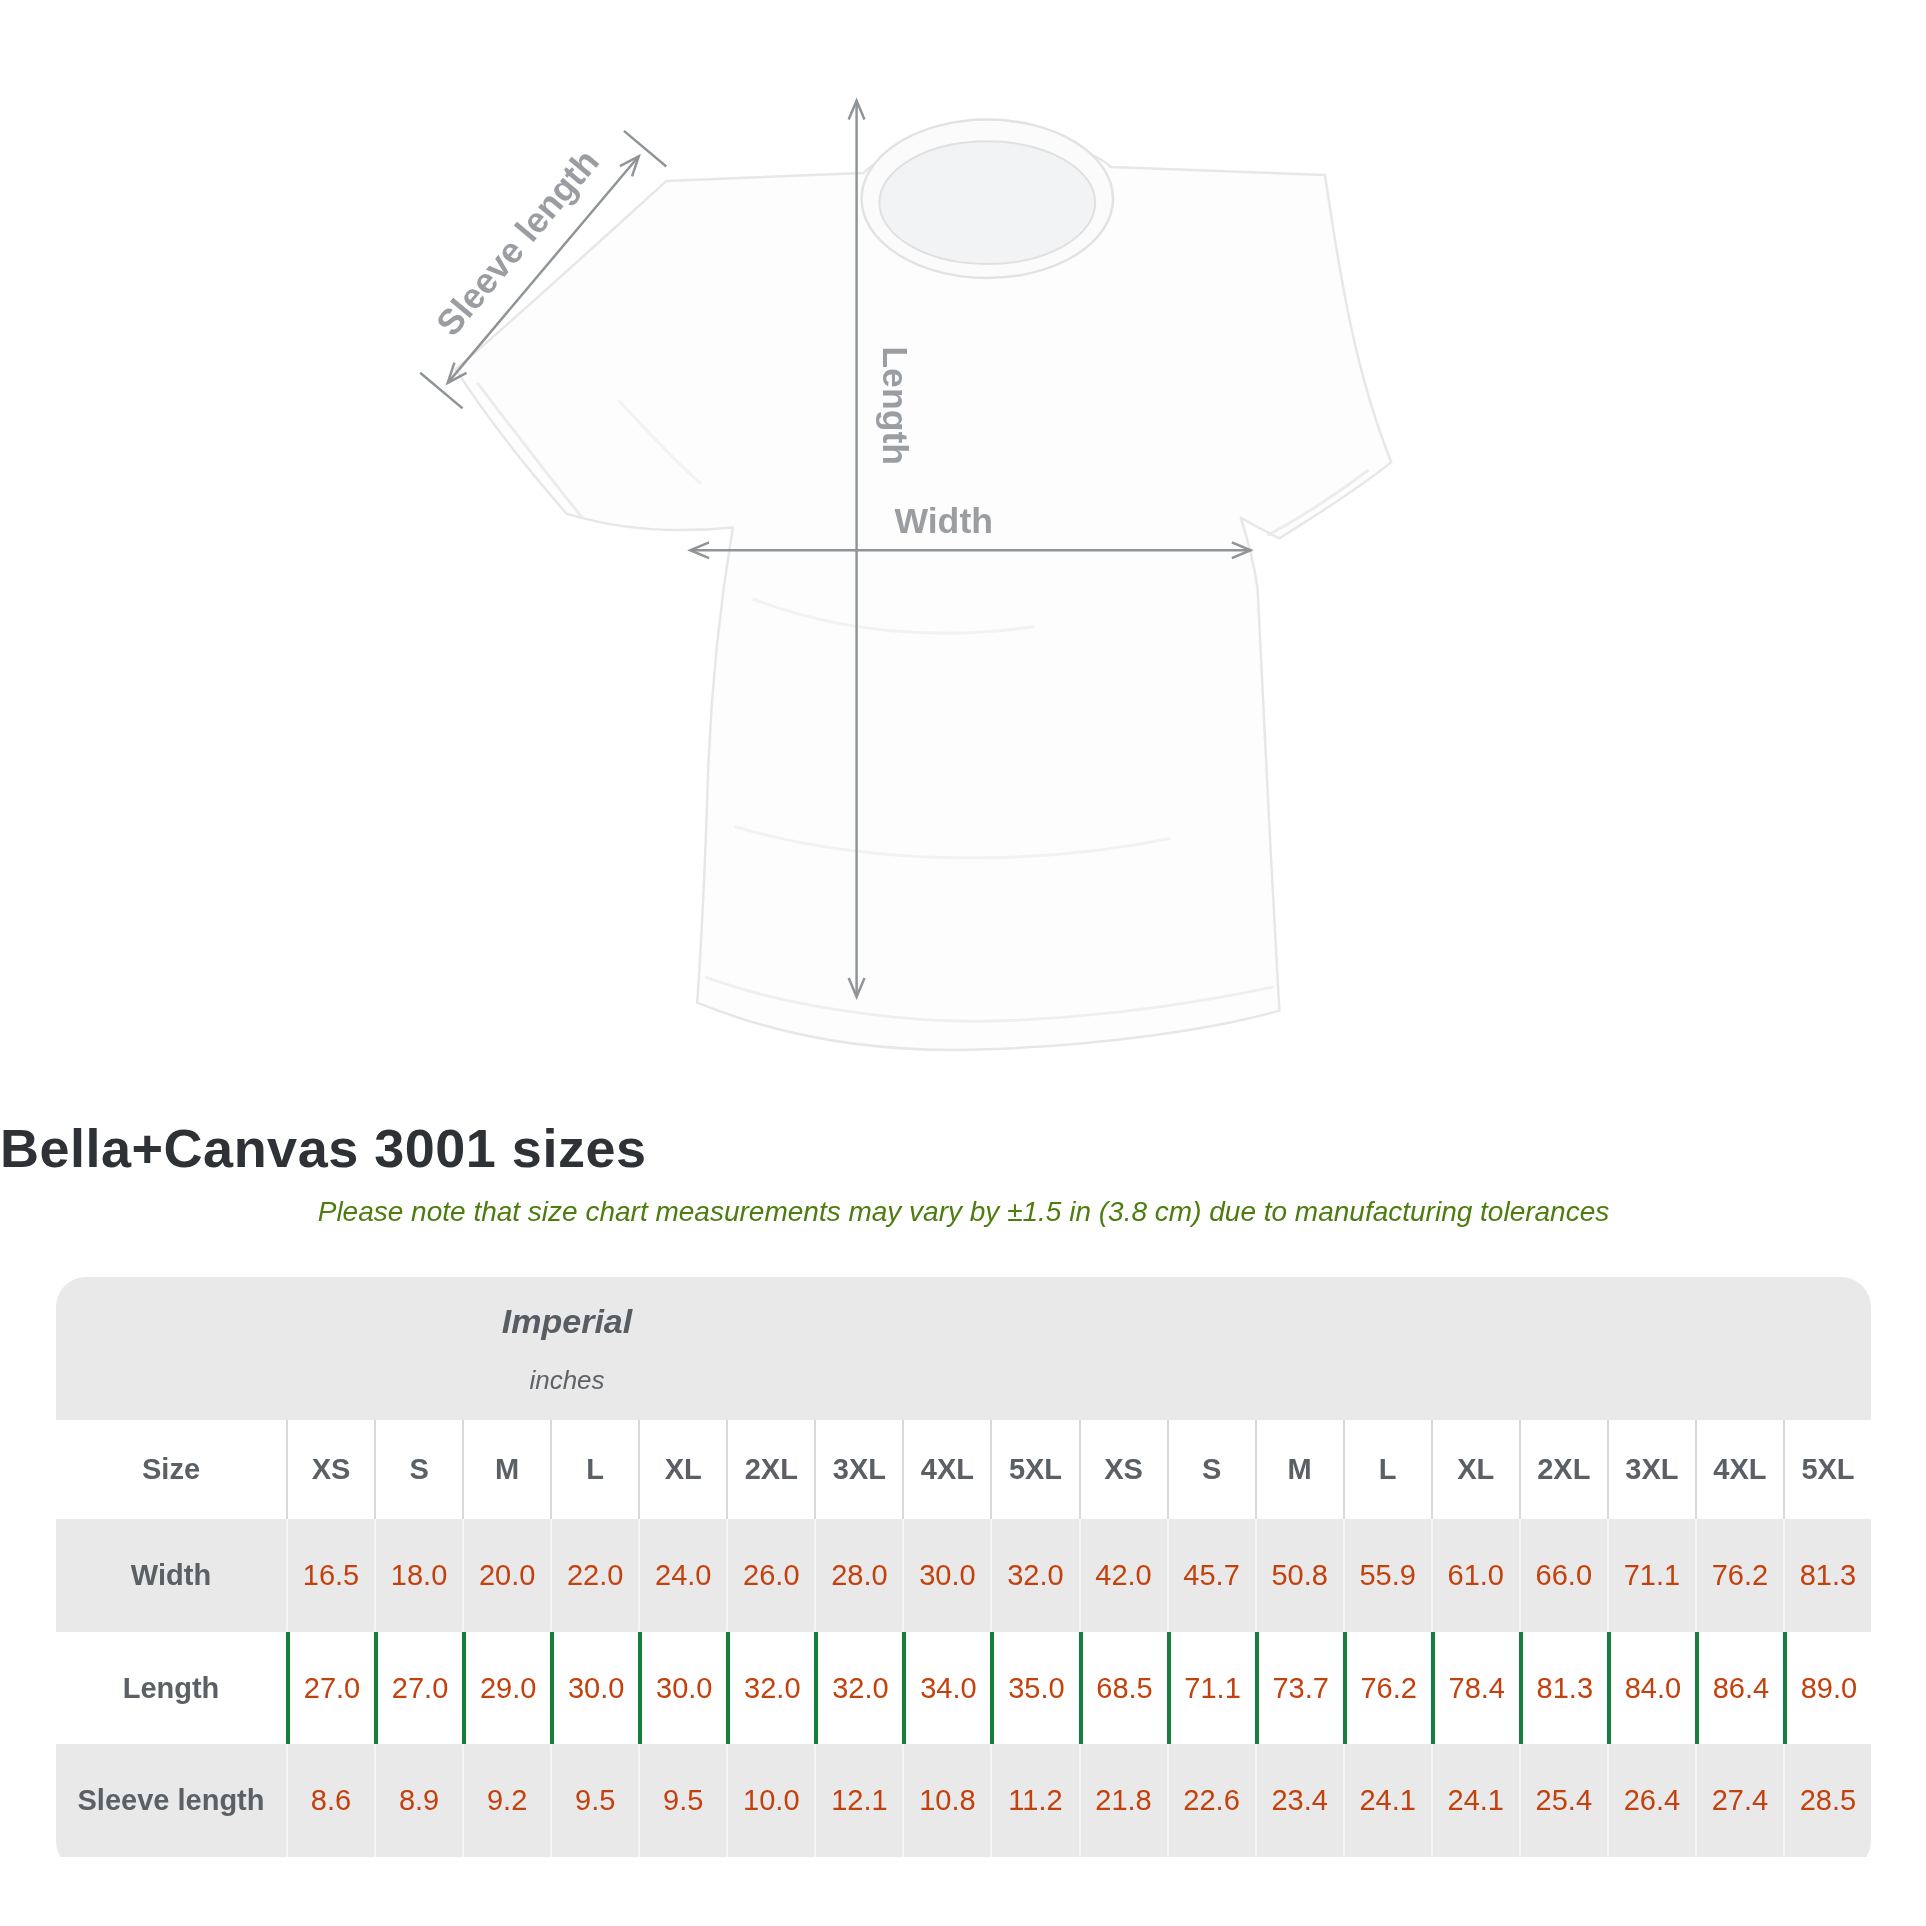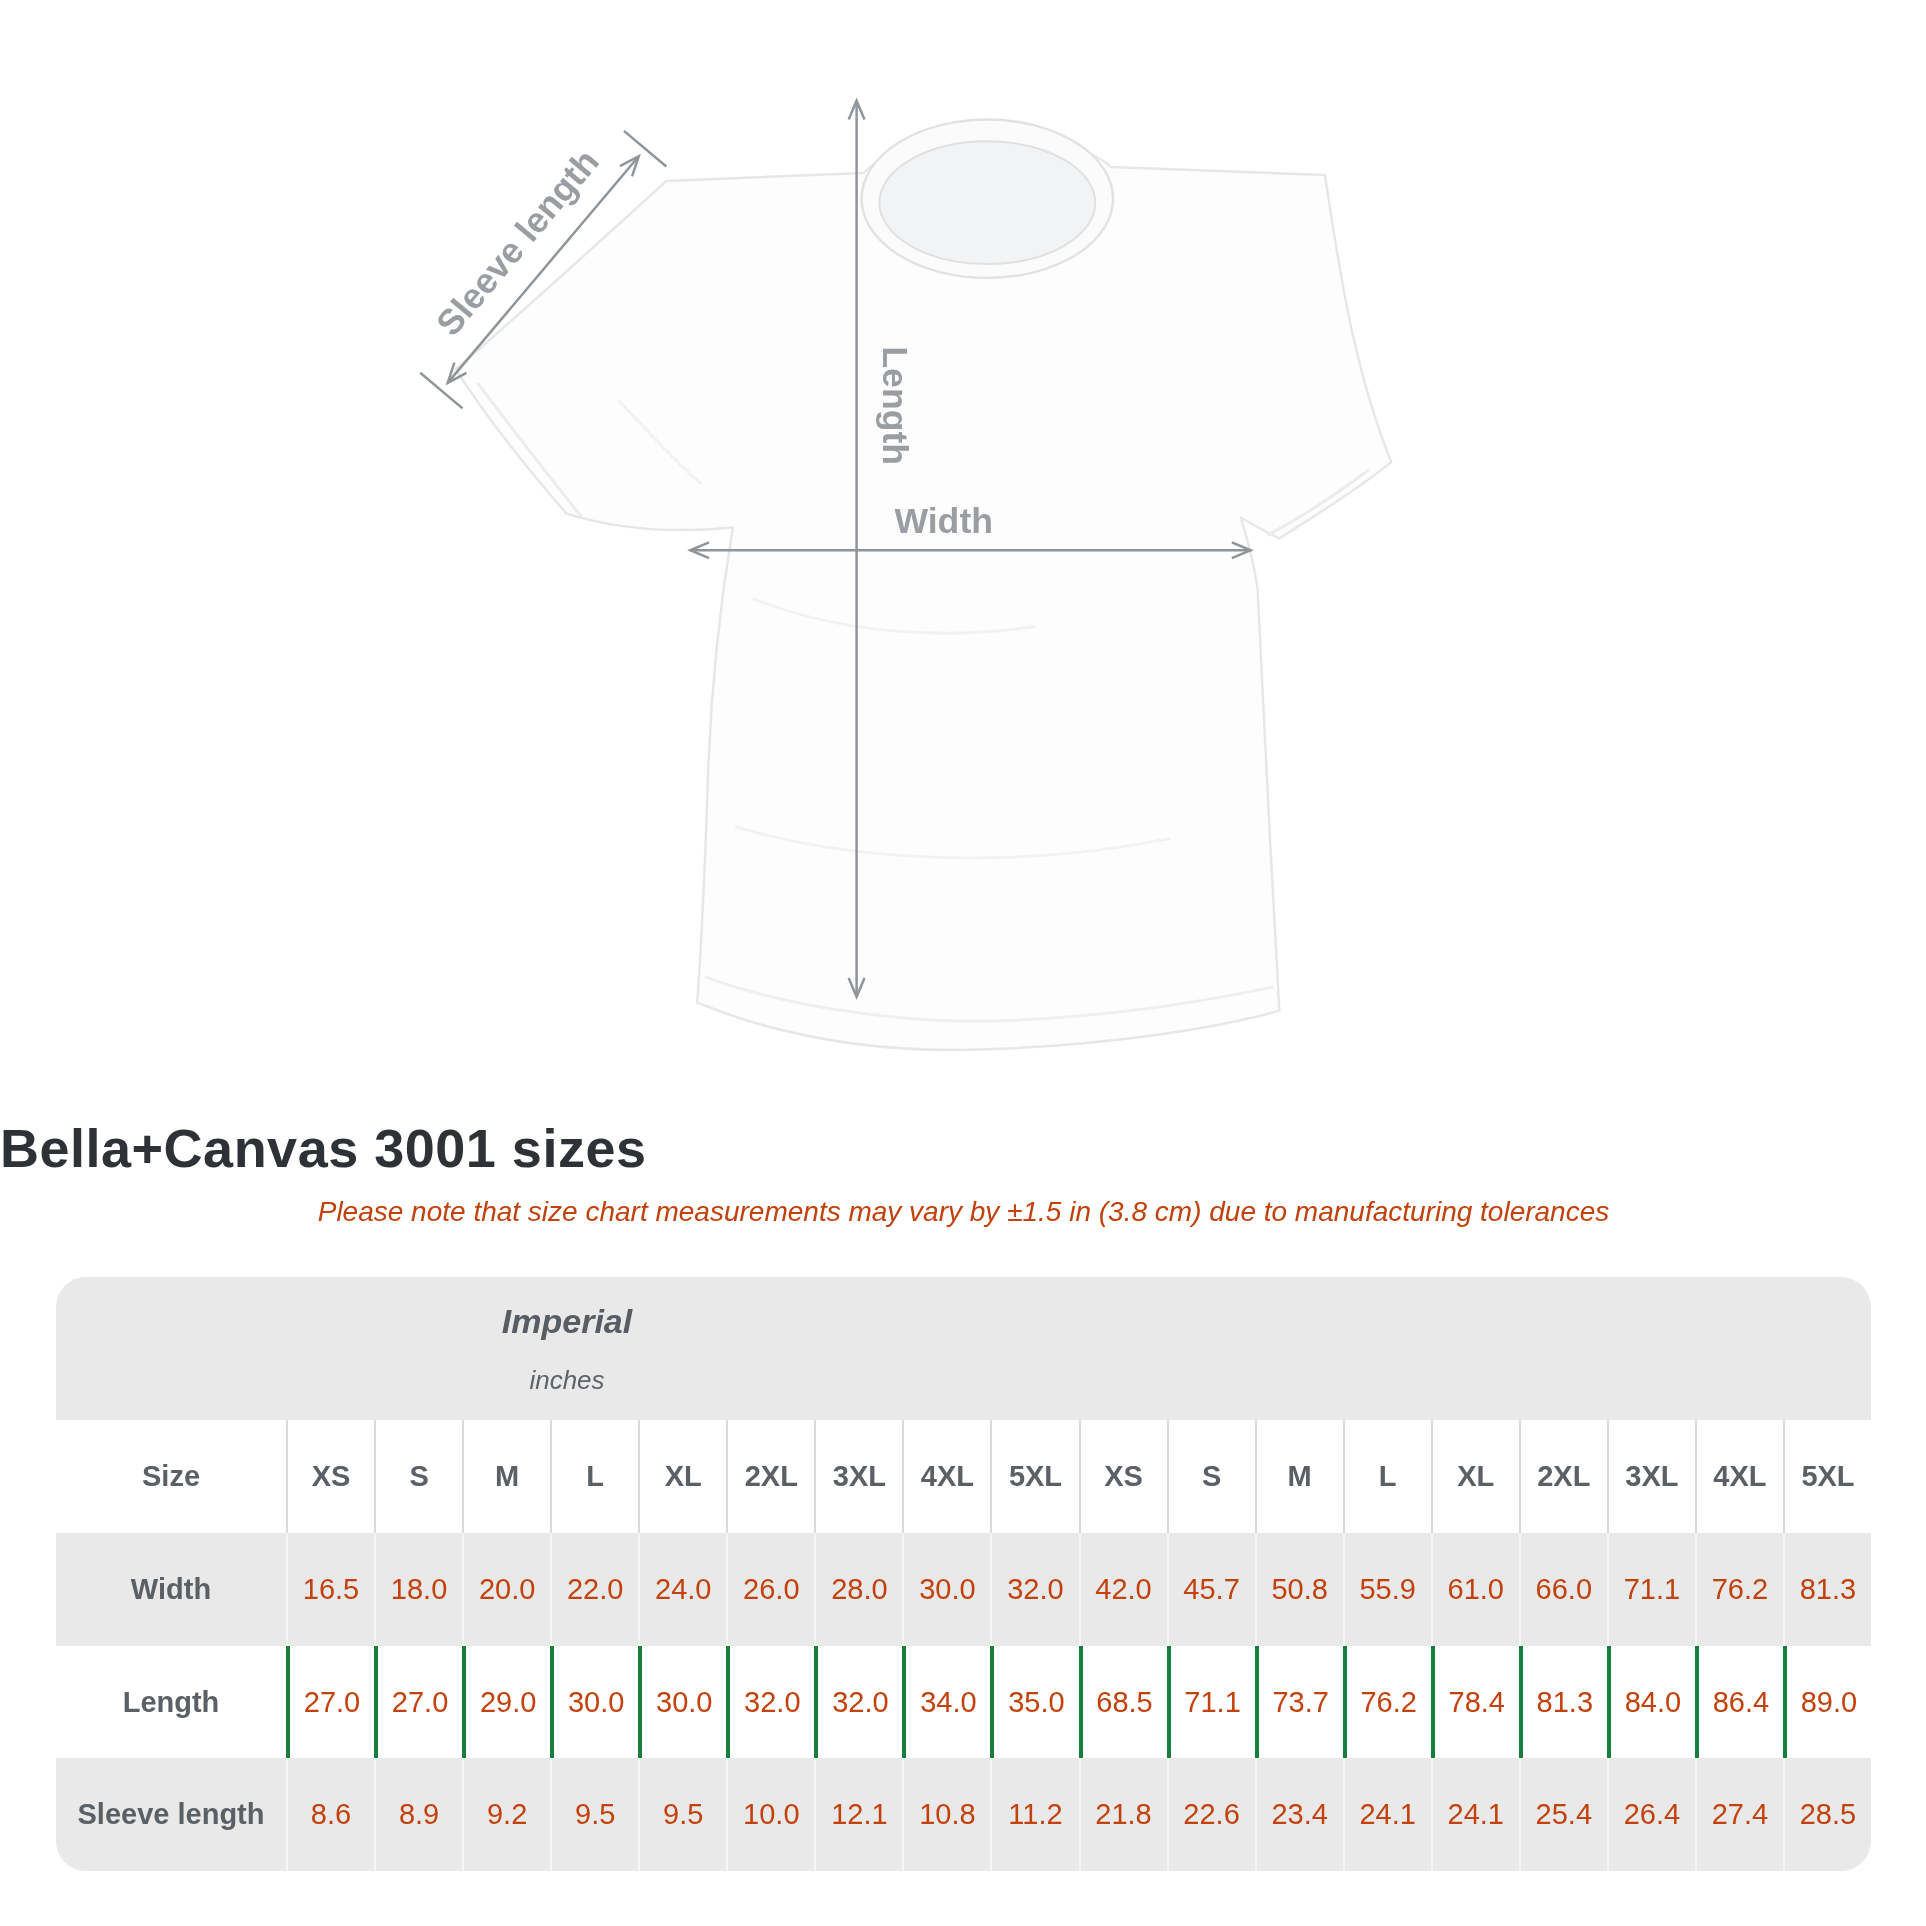--- a/index.html
+++ b/index.html
@@ -9,33 +9,33 @@
   }
   
   .diagram{position:absolute;left:416px;top:74px;width:1000px;height:1000px;}
   
   .title{
     position:absolute;left:0;top:1117px;width:1927px;text-align:left;
     font-size:54px;font-weight:bold;color:#2e3236;letter-spacing:0.5px;
   }
   .note{
     position:absolute;left:0;top:1196px;width:1927px;text-align:center;
-    font-size:28px;font-style:italic;color:#c2410c;
+    font-size:28px;font-style:italic;color:#4d7c0f;
   }
   
   .sizetable{
     position:absolute;left:56px;top:1277px;width:1815px;height:594px;
     border-radius:30px;overflow:hidden;background:#ffffff;
   }
   .grow{display:grid;grid-template-columns:1022px 1fr;height:143px;background:#e9e9e9;}
   .gcell{display:flex;flex-direction:column;align-items:center;justify-content:center;gap:24px;}
   .glabel{font-size:34px;font-weight:bold;font-style:italic;color:#575d62;}
   .gsub{font-size:26px;font-style:italic;color:#5d6periodic368;color:#5d6368;}
   .trow{display:grid;grid-template-columns:230px repeat(18,1fr);}
-  .row-size{height:113px;background:#ffffff;}
+  .row-size{height:99px;background:#ffffff;}
   .row-gray{height:113px;background:#e9e9e9;}
   .row-white{height:112px;background:#ffffff;}
   .row-gray2{height:113px;background:#e9e9e9;}
   .cell{display:flex;align-items:center;justify-content:center;}
   .row-size .cell{border-left:2px solid #d9d9d9;}
   .row-white .cell{border-left:4px solid #15803d;}
   .row-gray .cell,.row-gray2 .cell{border-left:2px solid #f5f5f6;}
   .trow .cell:first-child{border-left:none;}
   .hlabel{font-size:29px;font-weight:bold;color:#5a6065;}
   .val{font-size:29px;color:#c2410c;}

